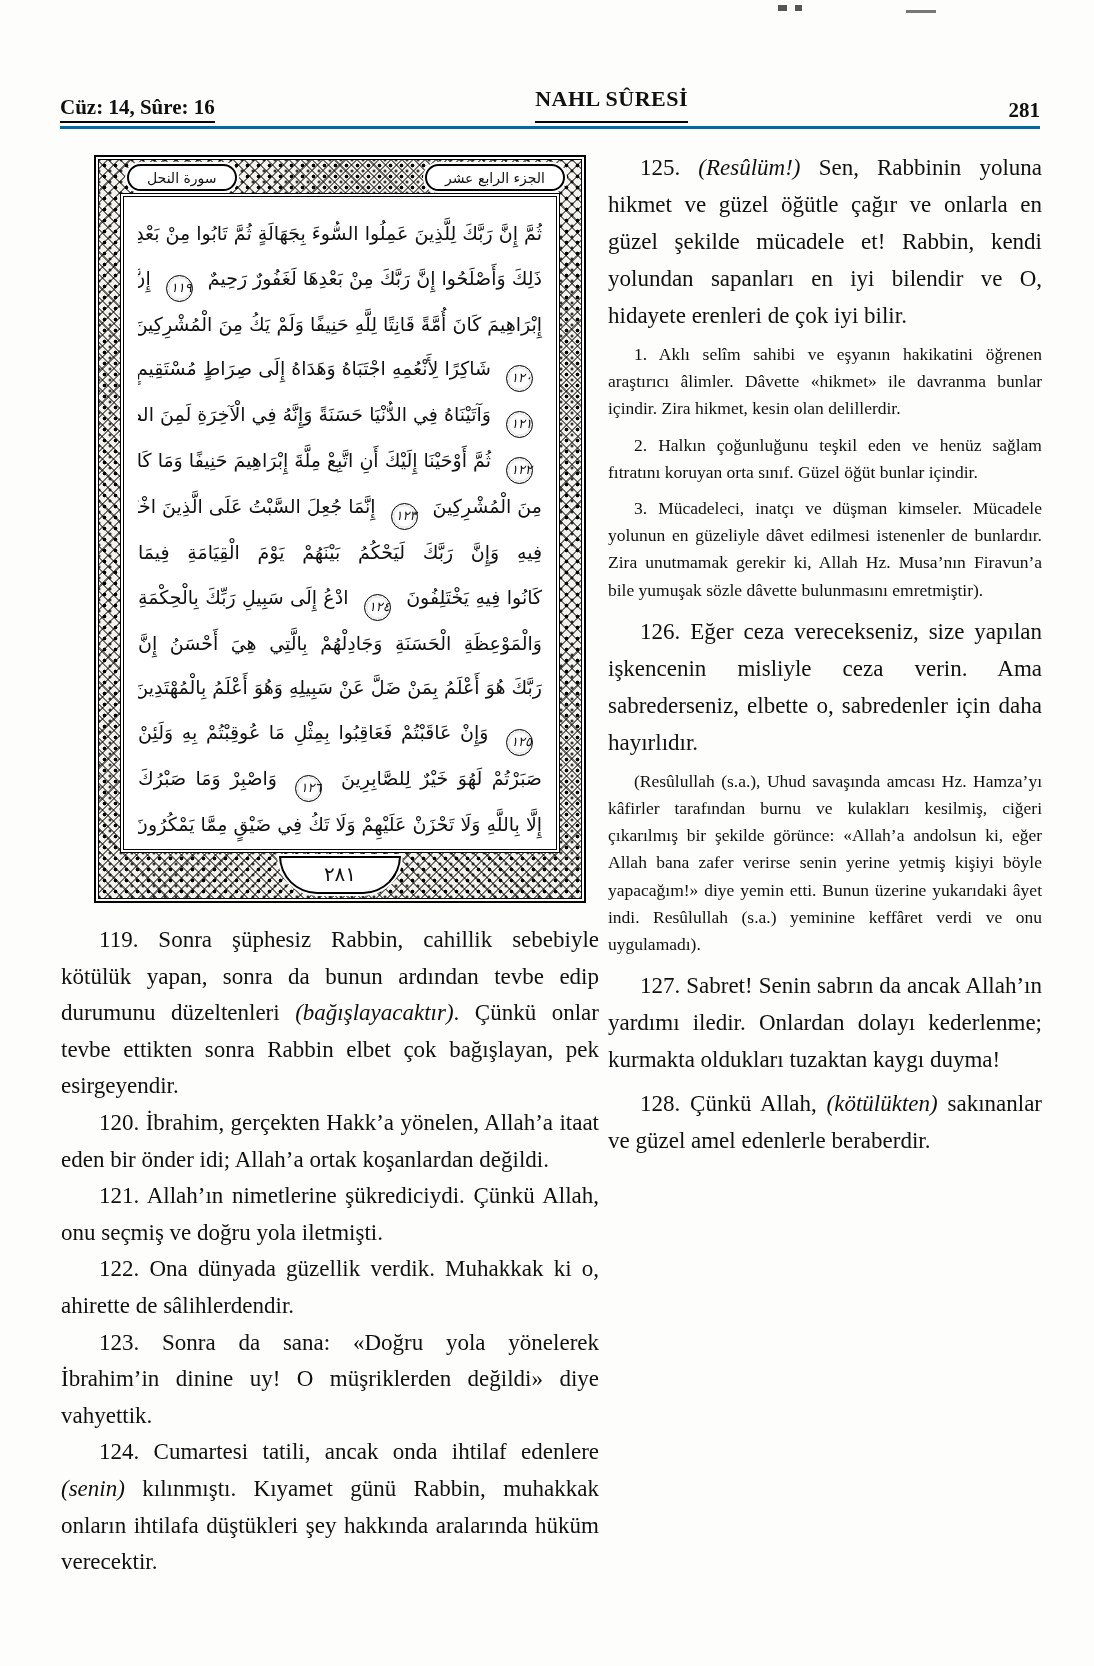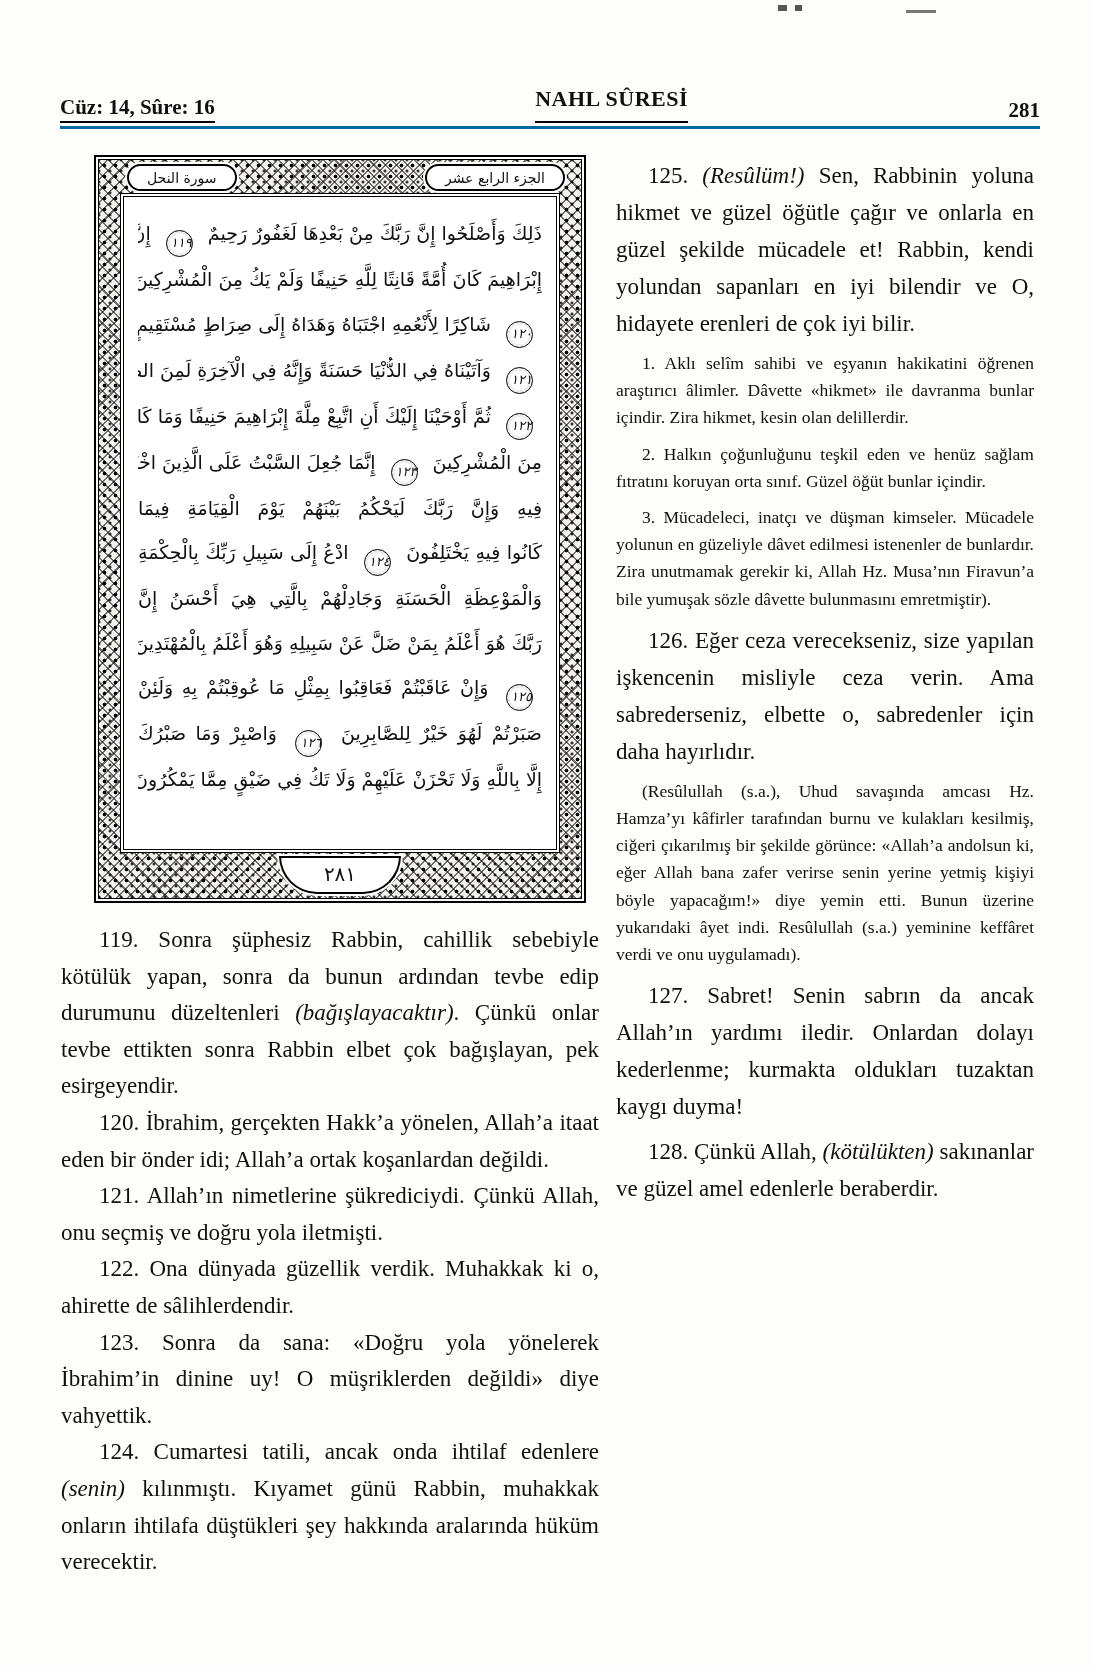--- a/index.html
+++ b/index.html
@@ -56,21 +56,21 @@
              font-family:"DejaVu Sans",sans-serif;font-size:20px;line-height:32px;
              z-index:3;box-shadow:0 0 0 2px #fff;}
 
   
   .translation{margin-top:19px;width:538px;font-size:23px;line-height:36.6px;
                text-align:justify;}
   .translation p{margin:0;text-indent:38px;}
 
   
   .col-right{position:absolute;left:608px;top:149px;width:434px;}
-  .col-right p{margin:8px;}
+  .col-right p{margin:0;}
   .verse{font-size:23px;line-height:37px;text-align:justify;text-indent:32px;
          margin-bottom:7px !important;}
   .note{font-size:17.5px;line-height:27.2px;text-align:justify;text-indent:26px;
         margin-bottom:9px !important;}
   i{font-style:italic;}
 </style>
 </head>
 <body>
 
 <div class="page">
@@ -84,20 +84,21 @@
     <span class="h-item h-center">NAHL SÛRESİ</span>
     <span class="h-item h-right">281</span>
   </div>
 
   <div class="col-left">
     <div class="quran-frame">
       <div class="frame-band">
         <div class="cartouche cart-juz">الجزء الرابع عشر</div>
         <div class="cartouche cart-sura">سورة النحل</div>
         <div class="text-box">
+            <div class="ayah-line">ثُمَّ إِنَّ رَبَّكَ لِلَّذِينَ عَمِلُوا السُّوءَ بِجَهَالَةٍ ثُمَّ تَابُوا مِنْ بَعْدِ</div>
             <div class="ayah-line">ذَلِكَ وَأَصْلَحُوا إِنَّ رَبَّكَ مِنْ بَعْدِهَا لَغَفُورٌ رَحِيمٌ <span class="ayah-num">١١٩</span> إِنَّ</div>
             <div class="ayah-line">إِبْرَاهِيمَ كَانَ أُمَّةً قَانِتًا لِلَّهِ حَنِيفًا وَلَمْ يَكُ مِنَ الْمُشْرِكِينَ</div>
             <div class="ayah-line"><span class="ayah-num">١٢٠</span> شَاكِرًا لِأَنْعُمِهِ اجْتَبَاهُ وَهَدَاهُ إِلَى صِرَاطٍ مُسْتَقِيمٍ</div>
             <div class="ayah-line"><span class="ayah-num">١٢١</span> وَآتَيْنَاهُ فِي الدُّنْيَا حَسَنَةً وَإِنَّهُ فِي الْآخِرَةِ لَمِنَ الصَّالِحِينَ</div>
             <div class="ayah-line"><span class="ayah-num">١٢٢</span> ثُمَّ أَوْحَيْنَا إِلَيْكَ أَنِ اتَّبِعْ مِلَّةَ إِبْرَاهِيمَ حَنِيفًا وَمَا كَانَ</div>
             <div class="ayah-line">مِنَ الْمُشْرِكِينَ <span class="ayah-num">١٢٣</span> إِنَّمَا جُعِلَ السَّبْتُ عَلَى الَّذِينَ اخْتَلَفُوا</div>
             <div class="ayah-line">فِيهِ وَإِنَّ رَبَّكَ لَيَحْكُمُ بَيْنَهُمْ يَوْمَ الْقِيَامَةِ فِيمَا</div>
             <div class="ayah-line">كَانُوا فِيهِ يَخْتَلِفُونَ <span class="ayah-num">١٢٤</span> ادْعُ إِلَى سَبِيلِ رَبِّكَ بِالْحِكْمَةِ</div>
             <div class="ayah-line">وَالْمَوْعِظَةِ الْحَسَنَةِ وَجَادِلْهُمْ بِالَّتِي هِيَ أَحْسَنُ إِنَّ</div>
             <div class="ayah-line">رَبَّكَ هُوَ أَعْلَمُ بِمَنْ ضَلَّ عَنْ سَبِيلِهِ وَهُوَ أَعْلَمُ بِالْمُهْتَدِينَ</div>

